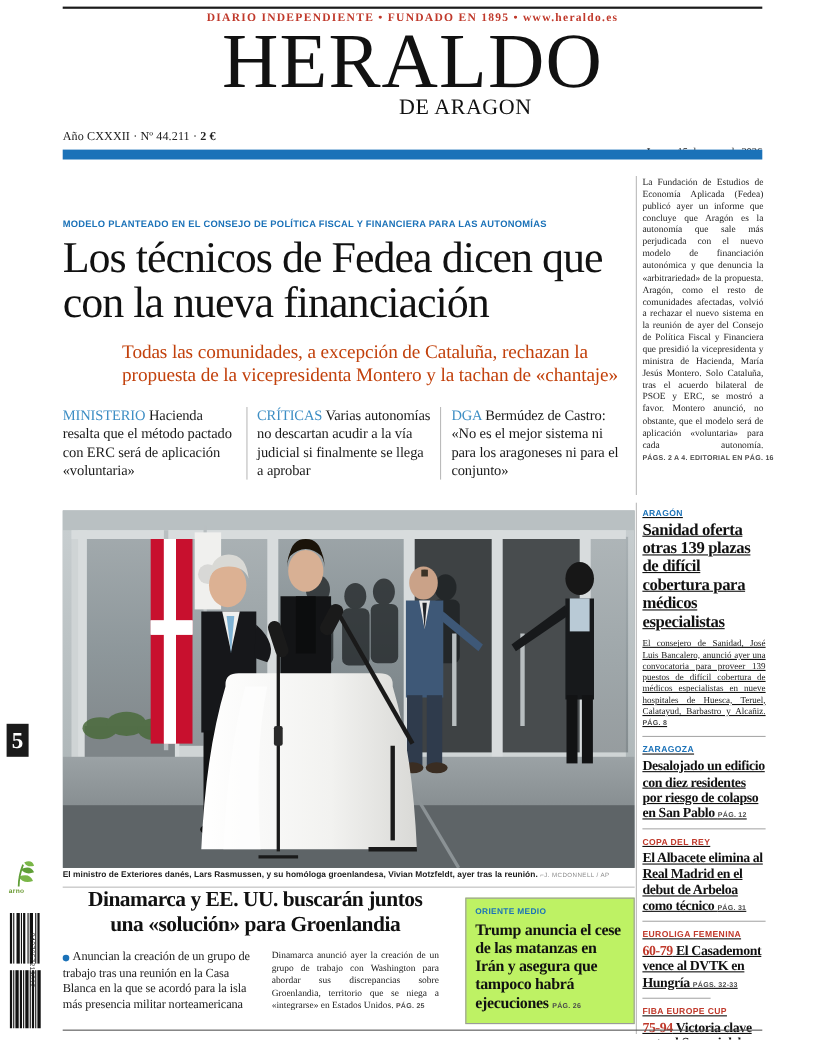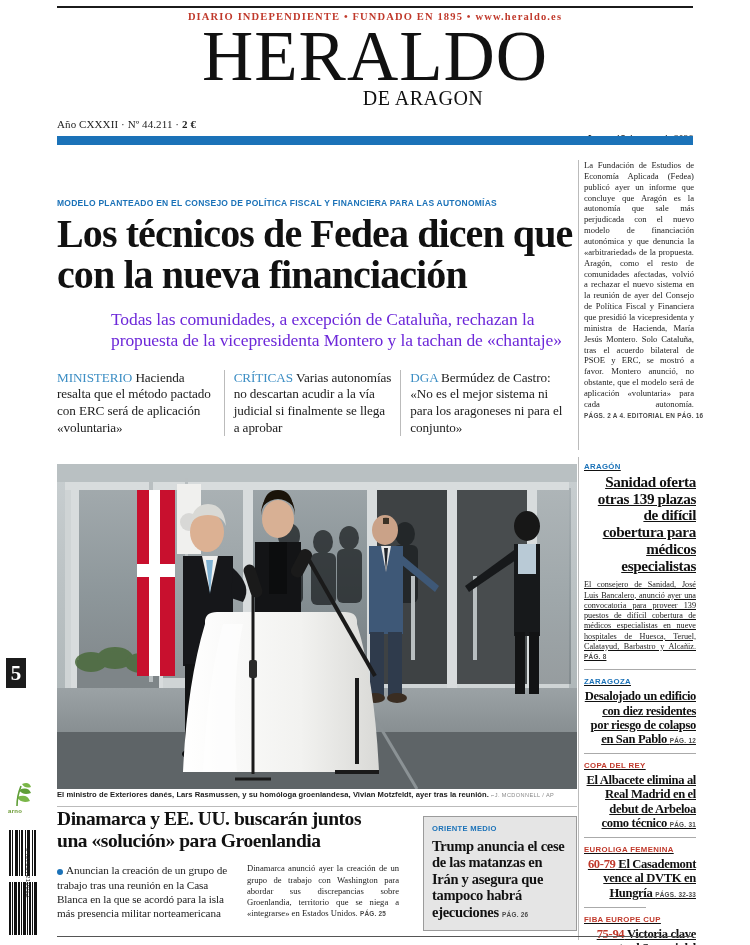--- a/index.html
+++ b/index.html
@@ -65,28 +65,28 @@
   .kicker {
     font-family:"Liberation Sans", sans-serif;
     font-size:8.5px; font-weight:700; color:#1b72b8;
     letter-spacing:0.25px; text-transform:uppercase;
     margin-bottom:5px;
   }
 
   
   .lead-head {
     font-family:"Liberation Serif", serif;
-    font-size:40px; line-height:1.035; font-weight:700;
+    font-size:40px; line-height:1.035; font-weight:400;
     letter-spacing:-0.9px; color:#111;
     margin-top:2px;
   }
   .lead-sub {
     font-family:"Liberation Serif", serif;
     font-size:17.5px; line-height:1.23; font-weight:400;
-    color:#6d28d9; margin-top:13px; padding-left:54px;
+    color:#c2410c; margin-top:13px; padding-left:54px;
     letter-spacing:-0.1px;
   }
 
   
   .decks { display:flex; margin-top:16px; padding-top:2px; }
   .deck { flex:1; padding-right:9px; font-family:"Liberation Serif", serif;
           font-size:13.2px; line-height:1.26; color:#1b1b1b; letter-spacing:-0.1px; }
   .deck + .deck { border-left:1px solid #bbb; padding-left:9px; }
   .deck .tag { color:#3d8ec4; }
 
@@ -99,34 +99,34 @@
     font-size:7.6px; font-weight:700; color:#1b1b1b; letter-spacing:0.05px;
   }
   .caption .credit { font-weight:400; color:#8a8a8a; font-size:5.6px; letter-spacing:0.4px; }
 
   
   .bottom { position:absolute; left:57px; top:808px; width:520px; }
   .bottom-sep { position:absolute; left:57px; top:806px; width:520px; height:1px; background:#bbb; }
   .bottom-head {
     font-family:"Liberation Serif", serif;
     font-size:19.5px; line-height:1.14; font-weight:700; color:#111;
-    letter-spacing:-0.45px; width:350px;
+    letter-spacing:-0.45px; width:350px;text-align:center;
   }
   .bottom-body { display:flex; margin-top:11px; width:350px; }
   .bb-left { width:182px; padding-right:9px; font-family:"Liberation Serif", serif;
              font-size:11.2px; line-height:1.28; color:#1b1b1b; letter-spacing:-0.1px; }
   .bb-right { width:160px; padding-left:8px; font-family:"Liberation Serif", serif;
               font-size:8.6px; line-height:1.3; color:#1b1b1b; text-align:justify; }
   .bullet { display:inline-block; width:6px; height:6px; border-radius:50%;
             background:#1b72b8; margin-right:3px; vertical-align:middle; }
 
   
   .om-box {
     position:absolute; left:423px; top:816px; width:154px; height:115px;
-    border:1px solid #9b9b9b; padding:7px 8px 0 8px; background:#e5e5e5;
+    border:1px solid #9b9b9b; padding:7px 8px 0 8px; background:#bef264;
   }
   .om-kicker { font-family:"Liberation Sans", sans-serif; font-size:7.6px;
                font-weight:700; color:#1b72b8; letter-spacing:0.3px; }
   .om-head { font-family:"Liberation Serif", serif; font-size:14.5px;
              line-height:1.13; font-weight:700; color:#111; margin-top:5px;
              letter-spacing:-0.3px; }
   .pg { font-family:"Liberation Sans", sans-serif; font-size:6.4px;
         font-weight:700; color:#4a4a4a; letter-spacing:0.25px; white-space:nowrap; }
 
   .bottom-rule { position:absolute; left:57px; top:936px; width:636px; height:1px; background:#555; }
@@ -145,21 +145,20 @@
     font-family:"Liberation Sans", sans-serif;
     font-size:7.8px; font-weight:700; letter-spacing:0.35px;
     margin-bottom:3px;
   }
   .k-blue { color:#1b72b8; }
   .k-red  { color:#c0392b; }
   .rail-head {
     font-family:"Liberation Serif", serif;
     font-size:15.2px; line-height:1.1; font-weight:700; color:#111;
     letter-spacing:-0.35px;
-    text-align:right;
   }
   .rail-head-sm { font-size:12.6px; line-height:1.13; }
   .rail-body {
     font-family:"Liberation Serif", serif;
     font-size:8.2px; line-height:1.25; color:#1b1b1b;
     text-align:justify; margin-top:6px;
   }
   .rail-sep { height:1px; background:#aaa; margin:7px 0 7px 0; }
   .rail-sep-short { height:1px; background:#aaa; margin:7px 0 7px 0; width:62px; }
   .score { color:#c0392b; font-weight:700; }

